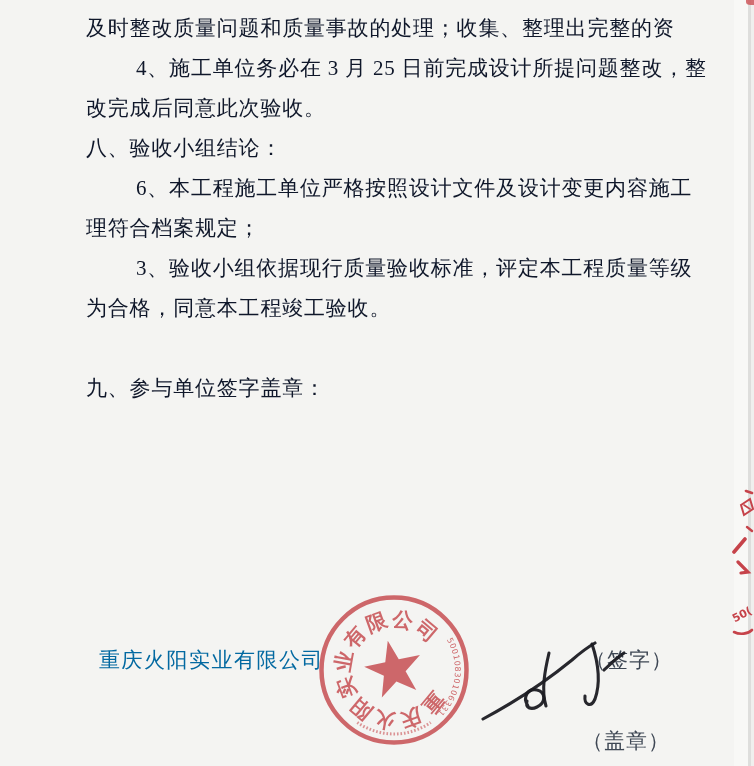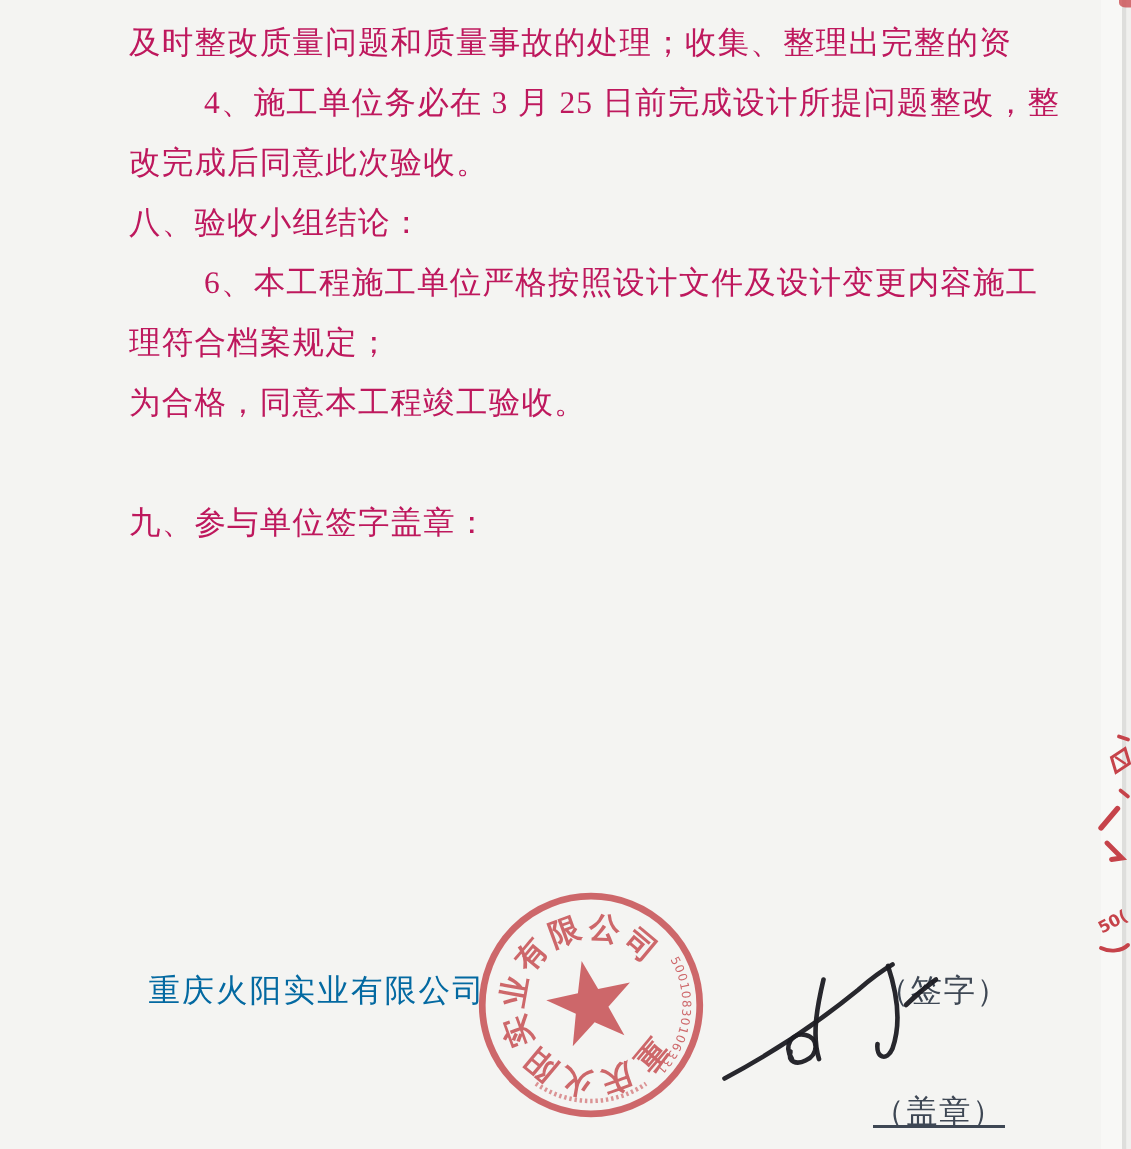--- a/index.html
+++ b/index.html
@@ -17,37 +17,37 @@
     background:#f8f8f6;}
   .edge-line{position:absolute;top:0;right:3px;width:3px;height:100%;
     background:#dededc;}
   .edge-outer{position:absolute;top:0;right:0;width:3px;height:100%;
     background:#f0f0ee;}
 
   
   .doc-lines{position:absolute;left:86px;top:8px;width:620px;}
   .line{
     height:40px;line-height:40px;font-size:21px;letter-spacing:0.8px;
-    color:#be185d;white-space:nowrap;
+    color:#0f172a;white-space:nowrap;
   }
   .line.indent{padding-left:50px;}
   .line.spacer{height:40px;}
 
   
   .company-name{
     position:absolute;left:99px;top:646px;font-size:21px;letter-spacing:1.5px;
     color:#0369a1;white-space:nowrap;
   }
   .sign-label{
     position:absolute;left:585px;top:646px;font-size:21px;letter-spacing:1px;
     color:#3e4754;white-space:nowrap;
   }
   .seal-label{
     position:absolute;left:582px;top:727px;font-size:21px;letter-spacing:1px;
-    color:#3e4754;white-space:nowrap;text-decoration:underline;
+    color:#3e4754;white-space:nowrap;
   }
 
   
   .stamp{
     position:absolute;left:316px;top:592px;width:156px;height:156px;
     opacity:.82;mix-blend-mode:multiply;
   }
   .stamp .ring{fill:none;stroke:#cf4b50;stroke-width:4.5px;}
   .stamp .micro{fill:none;stroke:#d4595e;stroke-width:3px;
     stroke-dasharray:1.6 1.9;opacity:.75;}
@@ -81,20 +81,21 @@
   <div class="edge-line"></div>
   <div class="edge-outer"></div>
 
   <div class="doc-lines">
       <div class="line">及时整改质量问题和质量事故的处理；收集、整理出完整的资</div>
       <div class="line indent">4、施工单位务必在 3 月 25 日前完成设计所提问题整改，整</div>
       <div class="line">改完成后同意此次验收。</div>
       <div class="line">八、验收小组结论：</div>
       <div class="line indent">6、本工程施工单位严格按照设计文件及设计变更内容施工</div>
       <div class="line">理符合档案规定；</div>
+      <div class="line indent">3、验收小组依据现行质量验收标准，评定本工程质量等级</div>
       <div class="line">为合格，同意本工程竣工验收。</div>
       <div class="line spacer"></div>
       <div class="line">九、参与单位签字盖章：</div>
     </div>
 
   <div class="company-name">重庆火阳实业有限公司</div>
   <div class="sign-label">（签字）</div>
   <div class="seal-label">（盖章）</div>
 
   <svg class="stamp" viewBox="0 0 156 156" width="156" height="156">

